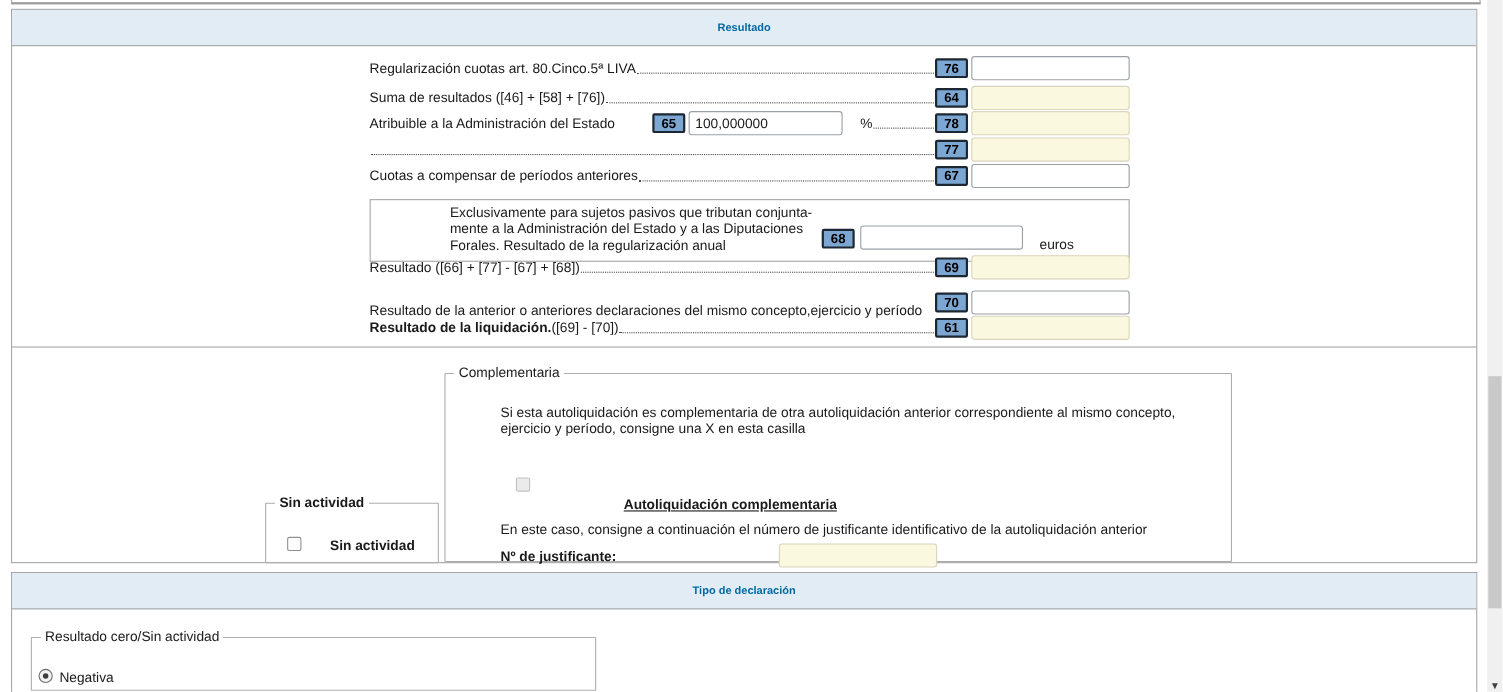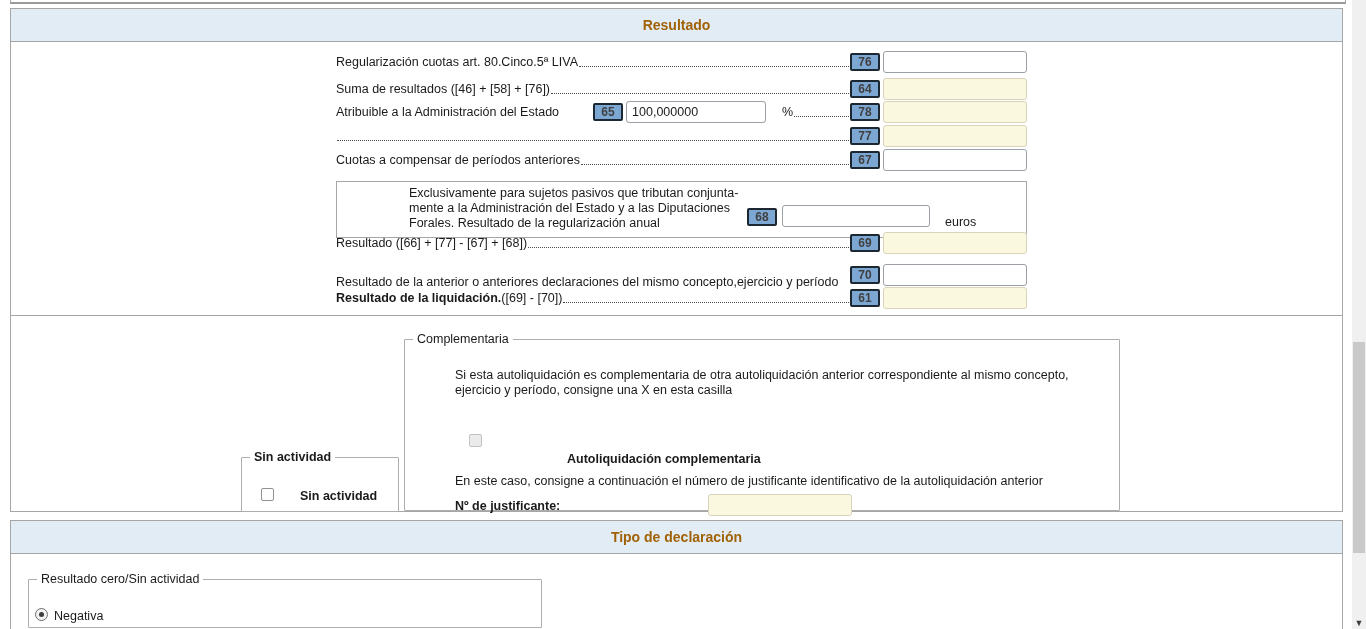--- a/index.html
+++ b/index.html
@@ -12,33 +12,33 @@
                 border-left:1px solid #a8a8a8; border-right:1px solid #a8a8a8;
                 border-bottom:2px solid #9a9a9a; }
 
   
   .panel { position:absolute; left:10px; width:1333px; border:1px solid #a6a6a6; background:#fff; }
   #panel-resultado { top:8px; height:504px; }
   #panel-tipo { top:520px; height:109px; border-bottom:none; }
 
   .band { position:relative; width:100%; height:33px; background:#e1ecf5;
           border-bottom:1px solid #a6a6a6; display:flex; align-items:center; justify-content:center; }
-  .band-title { color:#a16207; font-weight:bold; font-size:14px; }
+  .band-title { color:#0369a1; font-weight:bold; font-size:10px; }
 
   .divider { position:absolute; left:0; width:100%; border-top:1px solid #a6a6a6; }
 
   
   .frow { position:absolute; left:325px; width:691px; height:24px; display:flex;
           align-items:center; font-size:12.5px; white-space:nowrap; }
   .flabel { flex:0 0 auto; }
   .leader { flex:1 1 auto; border-bottom:1px dotted #4a4a4a; height:2px;
             align-self:flex-end; margin:0 1px 7px 1px; min-width:4px; }
   .leader.blank { border-bottom:none; }
   .numbox { flex:0 0 auto; width:30px; height:18px; background:#7da7d3;
-            border:2px solid #1d2732; border-radius:2px; color:#404040;
+            border:2px solid #1d2732; border-radius:2px; color:#000000;
             font-weight:bold; font-size:12px; line-height:14px; text-align:center;
             margin-right:3px; }
   .fin { flex:0 0 auto; width:144px; height:22px; border:1px solid #9aa0a6;
          border-radius:3px; background:#fff; font-family:"Liberation Sans",sans-serif;
          font-size:12.5px; padding:0 5px; color:#1a1a1a; }
   .fin.ro { background:#fbf8e0; border-color:#d9d4bb; }
   .fin.num { text-align:left; }
   .two-line { line-height:14px; white-space:normal; width:505px; }
 
   
@@ -55,21 +55,21 @@
 
   #fs-sin-actividad { left:230px; top:441px; width:158px; height:62px; }
   #fs-sin-actividad legend { font-weight:bold; }
   #fs-sin-actividad .cb { position:absolute; left:19px; top:24px; }
   #fs-sin-actividad .cb-label { position:absolute; left:58px; top:25px; font-size:12.5px; font-weight:bold; }
 
   #fs-complementaria { left:393px; top:323px; width:716px; height:179px; }
   #fs-complementaria .intro { position:absolute; left:50px; top:22px; width:640px;
                               font-size:12.5px; line-height:15px; white-space:normal; }
   #fs-complementaria .cb { position:absolute; left:64px; top:88px; background:#ebebeb; border-color:#c2c2c2; }
-  #fs-complementaria .comp-title { position:absolute; left:162px; top:106px; font-size:12.5px; font-weight:bold; }
+  #fs-complementaria .comp-title { position:absolute; left:162px; top:106px; font-size:12.5px; font-weight:bold;text-decoration:underline; }
   #fs-complementaria .instruction { position:absolute; left:50px; top:128px; font-size:12.5px; }
   #fs-complementaria .just-label { position:absolute; left:50px; top:153px; font-size:12.5px; font-weight:bold; }
   #fs-complementaria .just-input { position:absolute; left:303px; top:148px; width:144px; height:22px;
                                    border:1px solid #d9d4bb; border-radius:3px; background:#fbf8e0;
                                    font-family:"Liberation Sans",sans-serif; font-size:12.5px; padding:0 5px; }
 
   #fs-resultado-cero { left:17px; top:51px; width:514px; height:56px; }
   #fs-resultado-cero .radio { position:absolute; left:6px; top:22px; }
   #fs-resultado-cero .radio-label { position:absolute; left:25px; top:23px; font-size:12.5px; }
 

